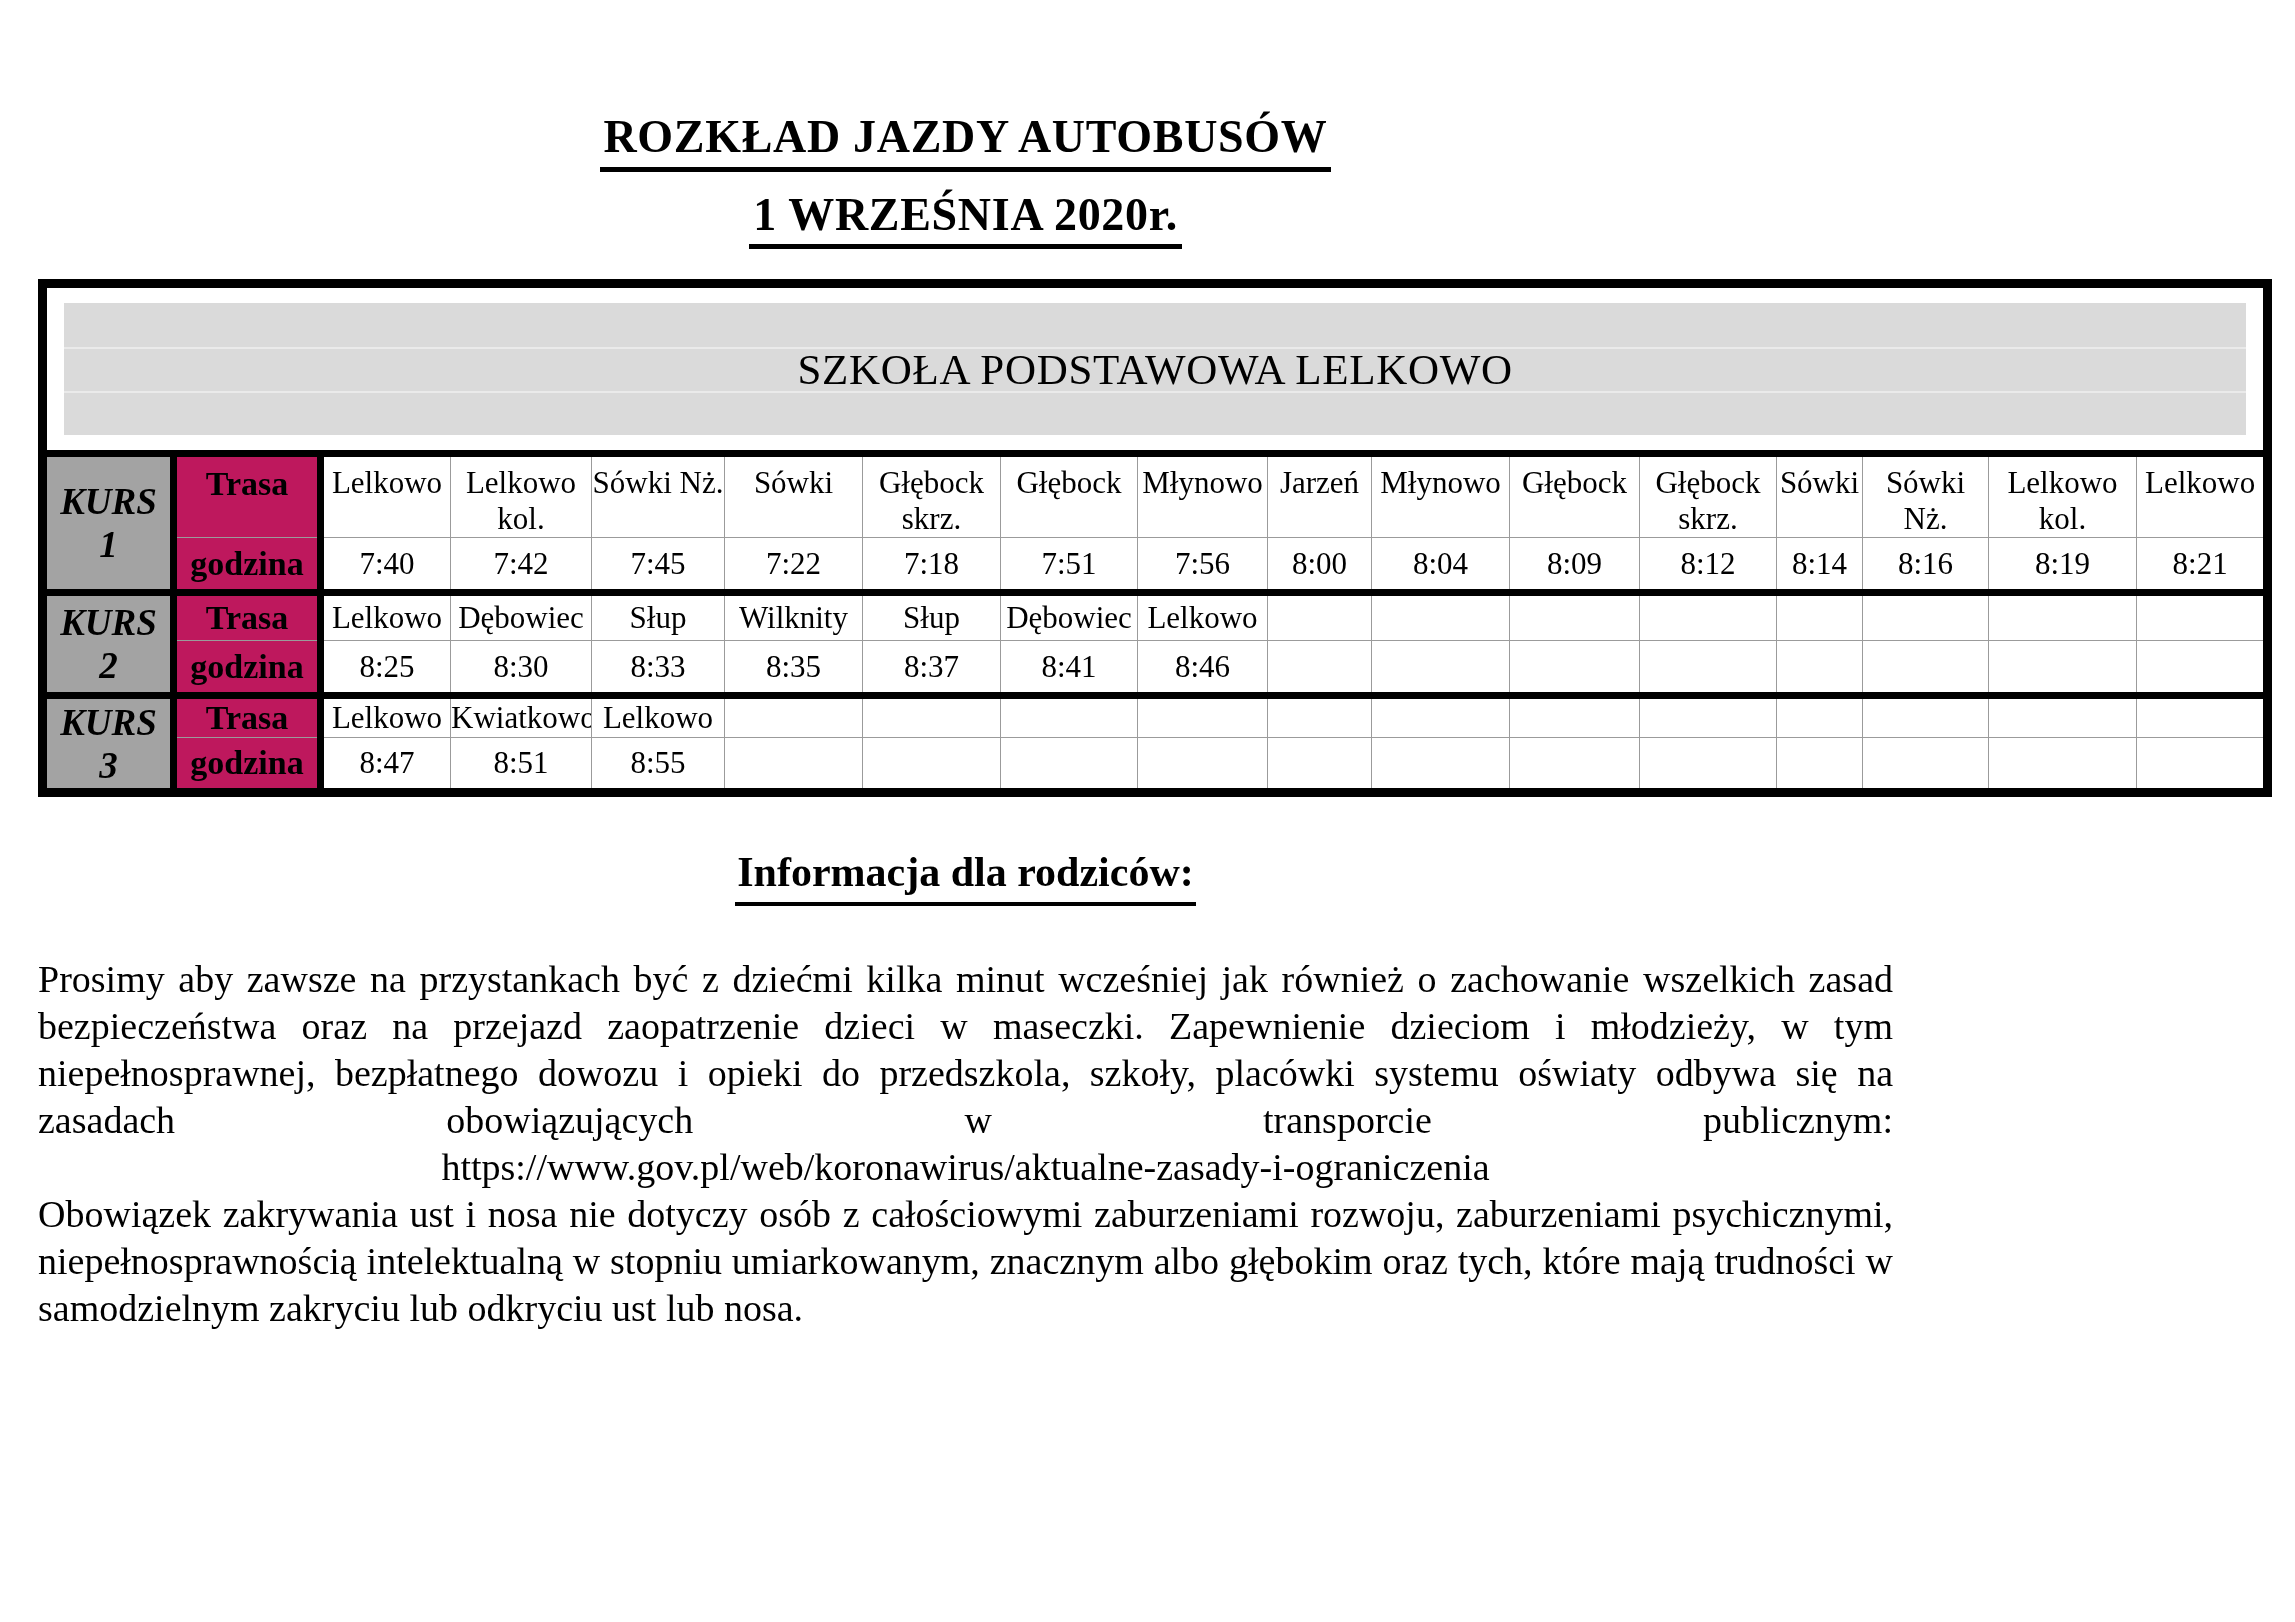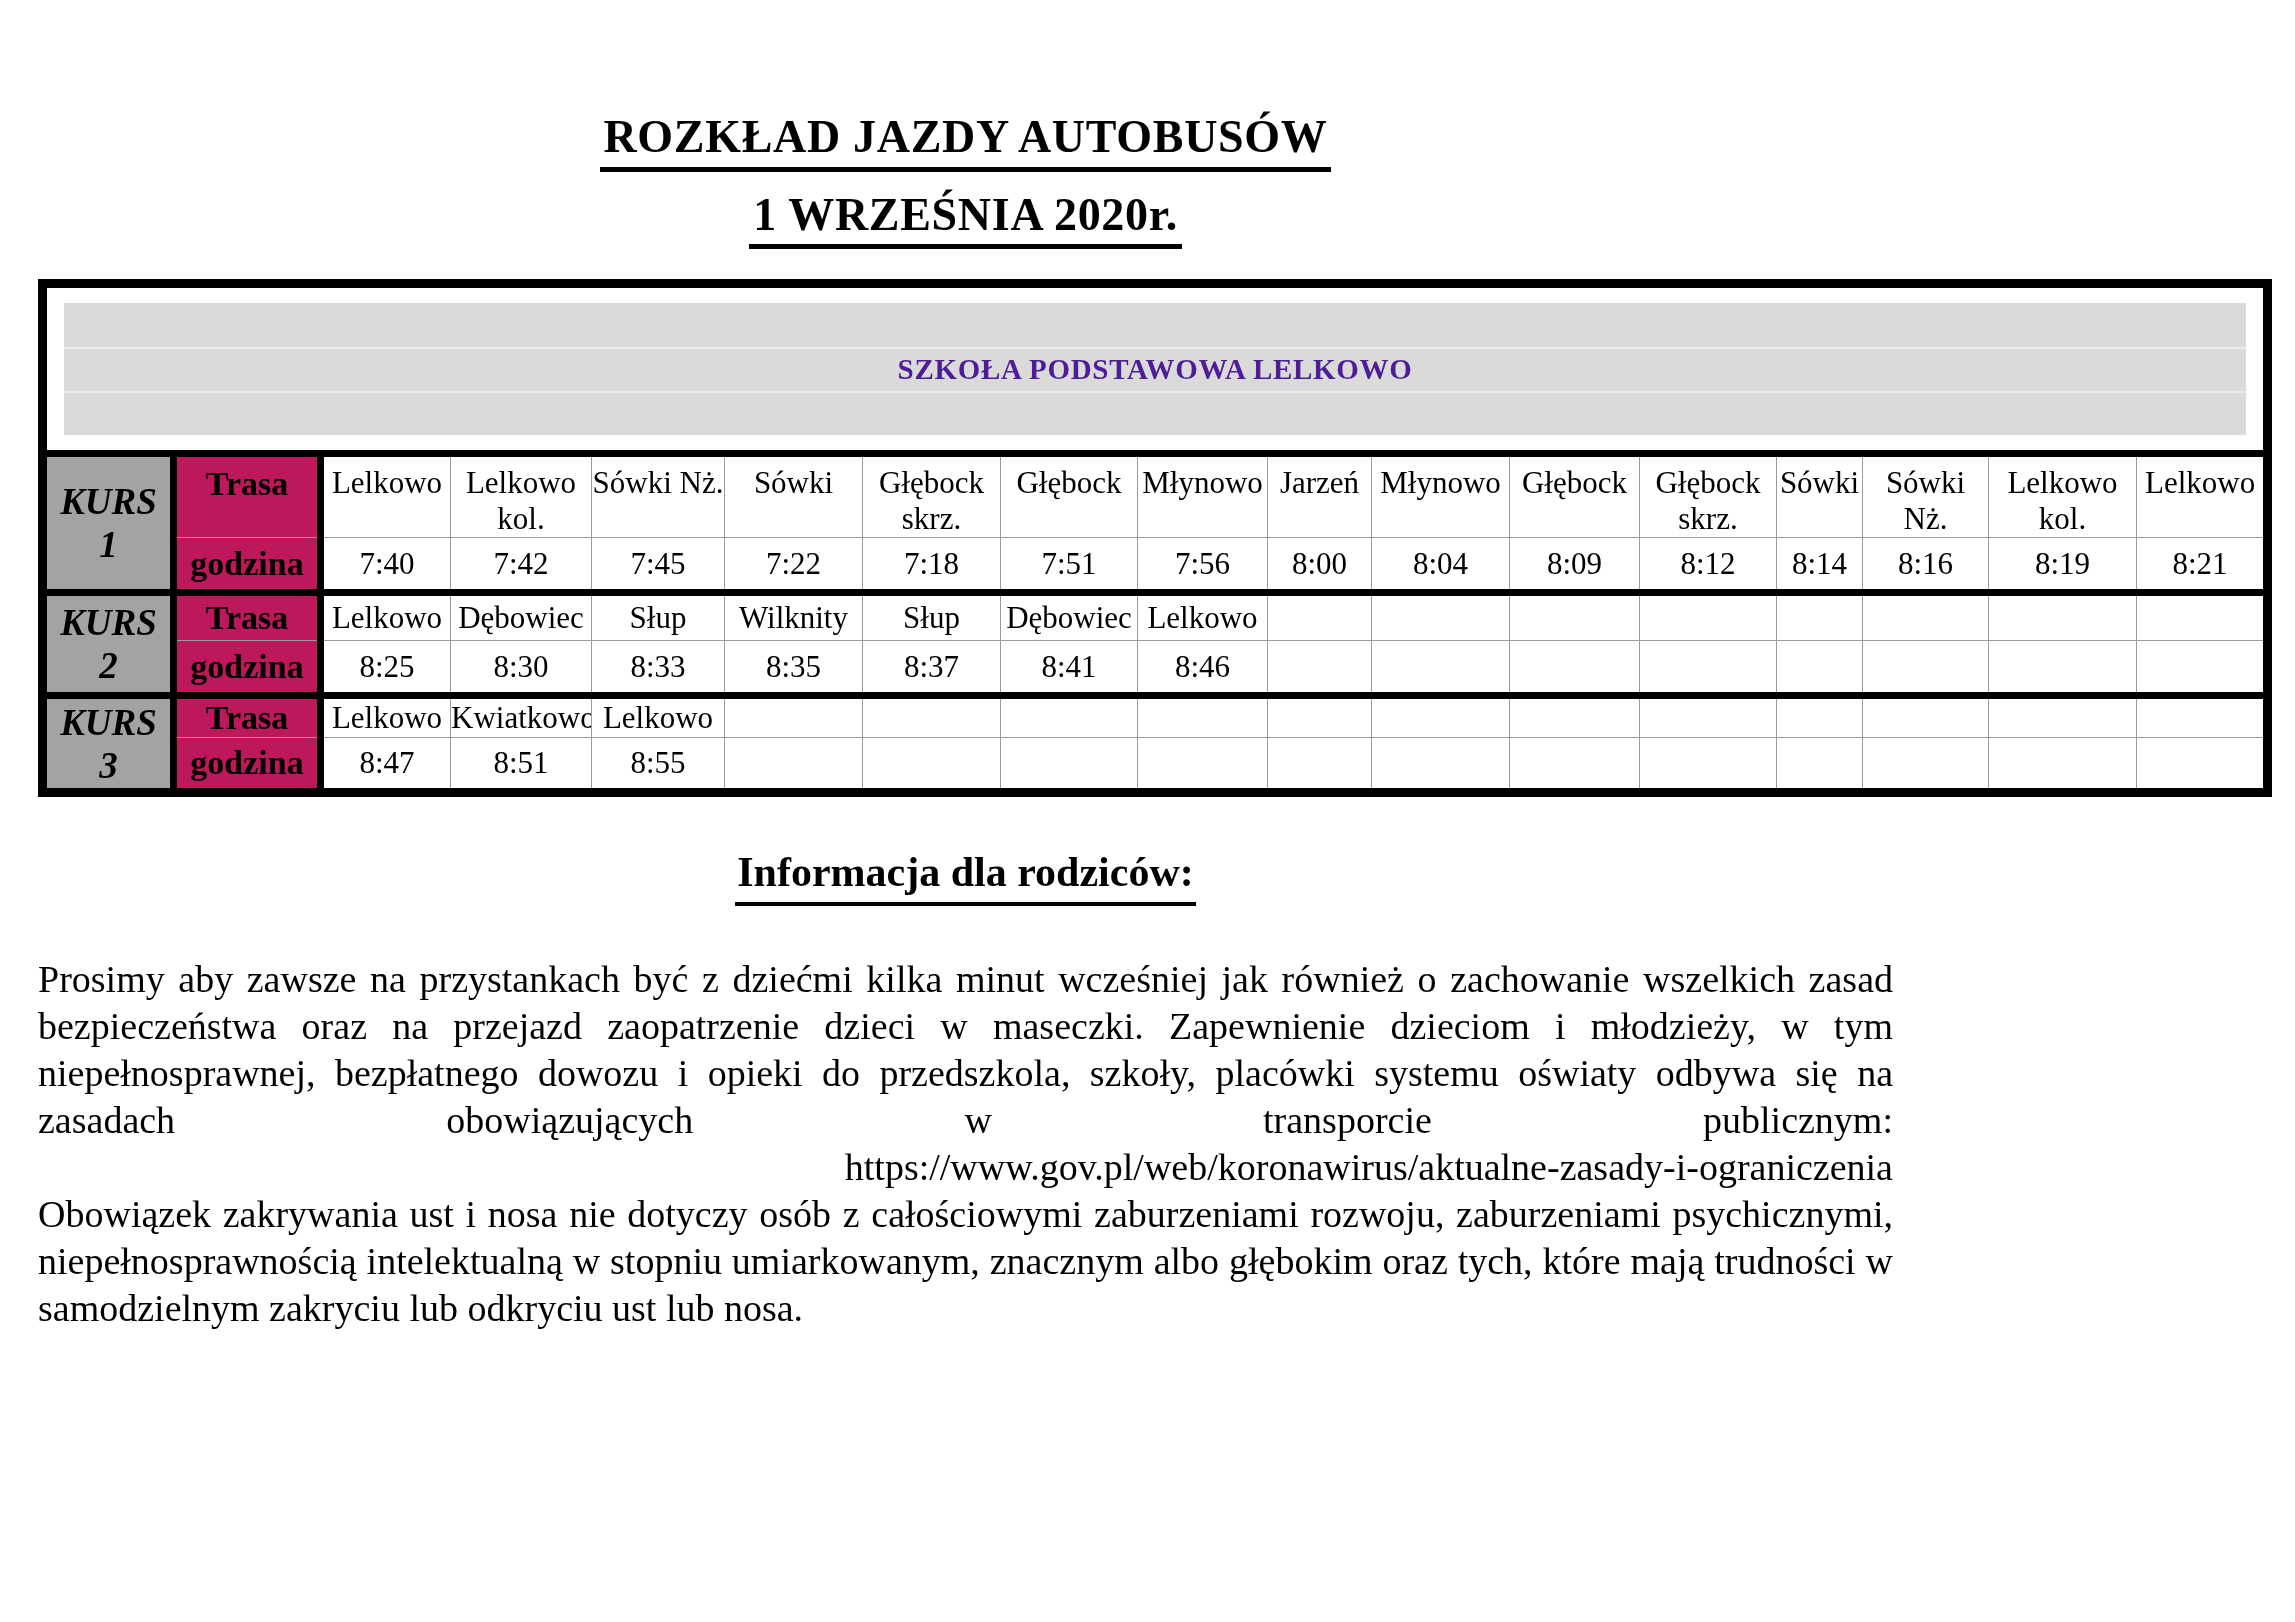--- a/index.html
+++ b/index.html
@@ -33,21 +33,21 @@
   }
   td.school-cell { border: none; border-bottom: 7.9px solid #000; height: 162px; padding: 0; }
   .gray-band {
     position: relative; margin: 14.4px 17px; height: 132px;
     background: #dadada;
     display: flex; align-items: center; justify-content: center;
   }
   .gray-line { position: absolute; left: 0; right: 0; height: 2px; background: #eaeaea; }
   .gray-line.l1 { top: 33%; }
   .gray-line.l2 { top: 66%; }
-  .school-title { font-size: 29px; font-weight: bold; color: #4c1d95; letter-spacing: 0.7px; }
+  .school-title { font-size: 43px; font-weight: normal; color: #000000; letter-spacing: 0.7px; }
 
   .bus-table td.kurs-label {
     background: #a3a3a3; border-right: 7.9px solid #000; border-left: none;
     font-weight: bold; font-style: italic; font-size: 37px; vertical-align: middle;
     padding: 0;
   }
   .bus-table td.sub-label {
     background: #be185d; border-right: 7.9px solid #000;
     font-weight: bold; font-size: 34px;
   }
@@ -61,21 +61,21 @@
 
   
   .odwozy { margin-top: 15.7px; font-size: 43px; font-weight: bold; }
   .odwozy .u { display: inline-block; border-bottom: 4.6px solid #000; padding: 0 13px 5.2px 0; }
 
   .info-heading { margin-top: 51px; text-align: center; font-size: 42px; font-weight: bold; }
   .info-heading .u { display: inline-block; border-bottom: 4.6px solid #000; padding: 0 2.6px 5.2px 2.6px; }
 
   .body-text { margin-top: 50px; font-size: 38px; line-height: 47px; }
   .p-first { text-align: justify; text-align-last: justify; }
-  .p-url { text-align: right; }
+  .p-url { text-align: center; }
   .p-second { text-align: justify; }
 </style>
 </head>
 <body>
 
 <div class="page">
 
   <div class="title-block">
     <div class="title-line"><span class="u">ROZKŁAD JAZDY AUTOBUSÓW</span></div>
     <div class="title-line"><span class="u">1 WRZEŚNIA 2020r.</span></div>

